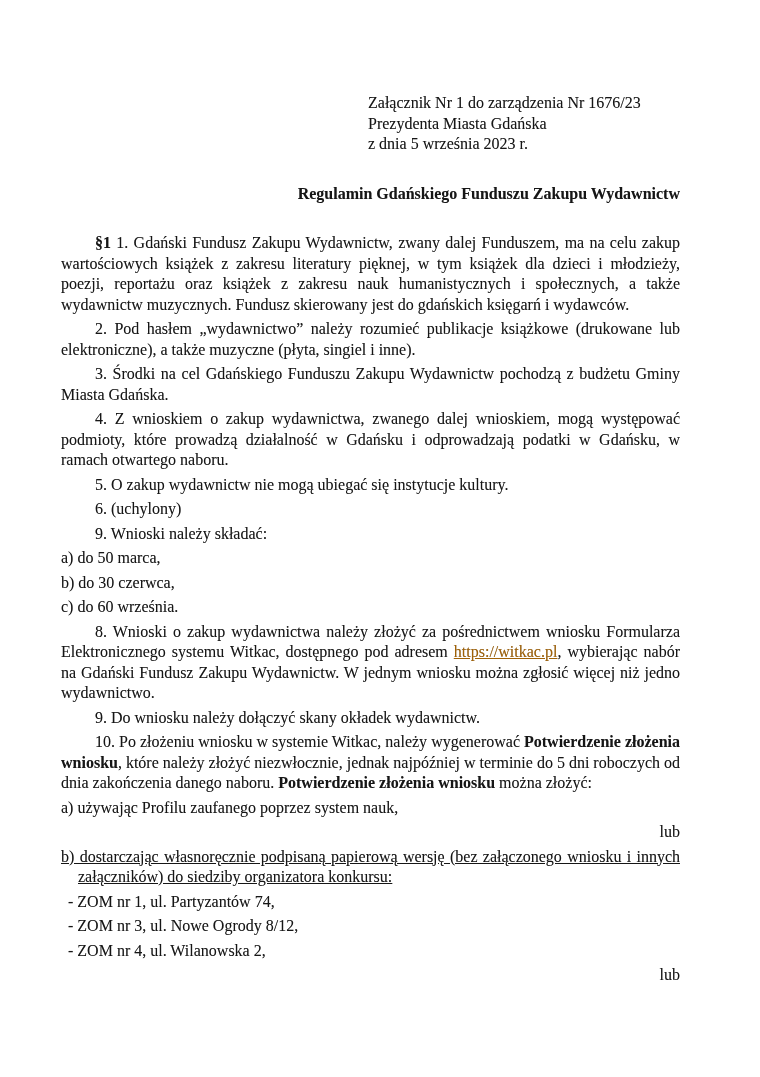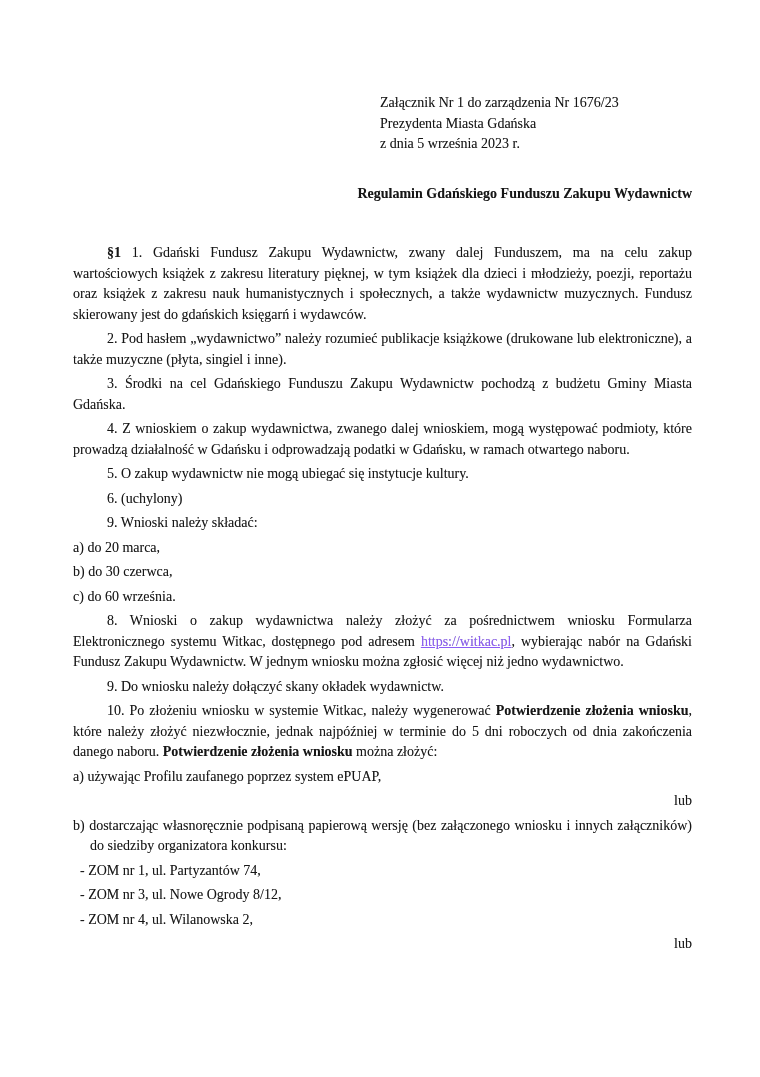--- a/index.html
+++ b/index.html
@@ -12,67 +12,68 @@
     width: 760px;
     height: 1077px;
     background: #ffffff;
     overflow: hidden;
     font-family: "Liberation Serif", "DejaVu Serif", serif;
     color: #161616;
     text-shadow: 0 0 0.4px rgba(0,0,0,0.30);
   }
   .content {
     position: absolute;
-    left: 73px;
+    left: 61px;
     top: 0;
     width: 619px;
-    font-size: 14px;
+    font-size: 16px;
     line-height: 20.5px;
     text-align: justify;
   }
   .attachment-header {
     padding-top: 93px;
     margin-left: 307px;
     text-align: left;
   }
   .attachment-header div { white-space: nowrap; }
   .doc-title {
     margin-top: 29px;
     text-align: right;
     font-weight: bold;
   }
   p.para {
     margin: 4px 0 0 0;
     text-indent: 34px;
   }
-  p.para.first { margin-top: 39px; }
+  p.para.first { margin-top: 29px; }
   p.flush {
     margin: 4px 0 0 0;
     text-indent: 0;
   }
   p.hang {
     margin: 4px 0 0 0;
     padding-left: 17px;
     text-indent: -17px;
+    text-decoration: underline;
   }
   p.lub {
     margin: 4px 0 0 0;
     padding-left: 27px;
     text-indent: 0;
     text-align: right;
   }
   p.dash-item {
     margin: 4px 0 0 0;
     padding-left: 7px;
     text-indent: 0;
     text-align: left;
   }
   .bold { font-weight: bold; }
   a.doc-link {
-    color: #8b5cf6;
+    color: #a16207;
     text-decoration: underline;
     cursor: pointer;
   }
 </style>
 </head>
 <body>
 
 <div class="page">
   <div class="content">
 
@@ -85,29 +86,29 @@
     <div class="doc-title">Regulamin Gdańskiego Funduszu Zakupu Wydawnictw</div>
 
     <p class="para first"><span class="bold">§1</span><span>  1. Gdański Fundusz Zakupu Wydawnictw, zwany dalej Funduszem, ma na celu zakup wartościowych książek z zakresu literatury pięknej, w tym książek dla dzieci i młodzieży, poezji, reportażu oraz książek z zakresu nauk humanistycznych i społecznych, a także wydawnictw muzycznych. Fundusz skierowany jest do gdańskich księgarń i wydawców.</span></p>
     <p class="para">2. Pod hasłem „wydawnictwo” należy rozumieć publikacje książkowe (drukowane lub elektroniczne), a także muzyczne (płyta, singiel i inne).</p>
     <p class="para">3. Środki na cel Gdańskiego Funduszu Zakupu Wydawnictw pochodzą z budżetu Gminy Miasta Gdańska.</p>
     <p class="para">4. Z wnioskiem o zakup wydawnictwa, zwanego dalej wnioskiem, mogą występować podmioty, które prowadzą działalność w Gdańsku i odprowadzają podatki w Gdańsku, w ramach otwartego naboru.</p>
     <p class="para">5. O zakup wydawnictw nie mogą ubiegać się instytucje kultury.</p>
     <p class="para">6. (uchylony)</p>
     <p class="para">9. Wnioski należy składać:</p>
 
-    <p class="flush">a) do 20 marca,</p>
+    <p class="flush">a) do 50 marca,</p>
     <p class="flush">b) do 30 czerwca,</p>
     <p class="flush">c) do 60 września.</p>
 
     <p class="para"><span>8. Wnioski o zakup wydawnictwa należy złożyć za pośrednictwem wniosku Formularza Elektronicznego systemu Witkac, dostępnego pod adresem </span><a class="doc-link">https://witkac.pl</a><span>, wybierając nabór na Gdański Fundusz Zakupu Wydawnictw. W jednym wniosku można zgłosić więcej niż jedno wydawnictwo.</span></p>
     <p class="para">9. Do wniosku należy dołączyć skany okładek wydawnictw.</p>
     <p class="para"><span>10. Po złożeniu wniosku w systemie Witkac, należy wygenerować </span><span class="bold">Potwierdzenie złożenia wniosku</span><span>, które należy złożyć niezwłocznie, jednak najpóźniej w terminie do 5 dni roboczych od dnia zakończenia danego naboru. </span><span class="bold">Potwierdzenie złożenia wniosku</span><span> można złożyć:</span></p>
 
-    <p class="flush">a) używając Profilu zaufanego poprzez system ePUAP,</p>
+    <p class="flush">a) używając Profilu zaufanego poprzez system nauk,</p>
     <p class="lub">lub</p>
     <p class="hang">b) dostarczając własnoręcznie podpisaną papierową wersję (bez załączonego wniosku i innych załączników) do siedziby organizatora konkursu:</p>
 
     <p class="dash-item">-  ZOM nr 1, ul. Partyzantów 74,</p>
     <p class="dash-item">-  ZOM nr 3, ul. Nowe Ogrody 8/12,</p>
     <p class="dash-item">-  ZOM nr 4, ul. Wilanowska 2,</p>
     <p class="lub">lub</p>
 
   </div>
 </div>

